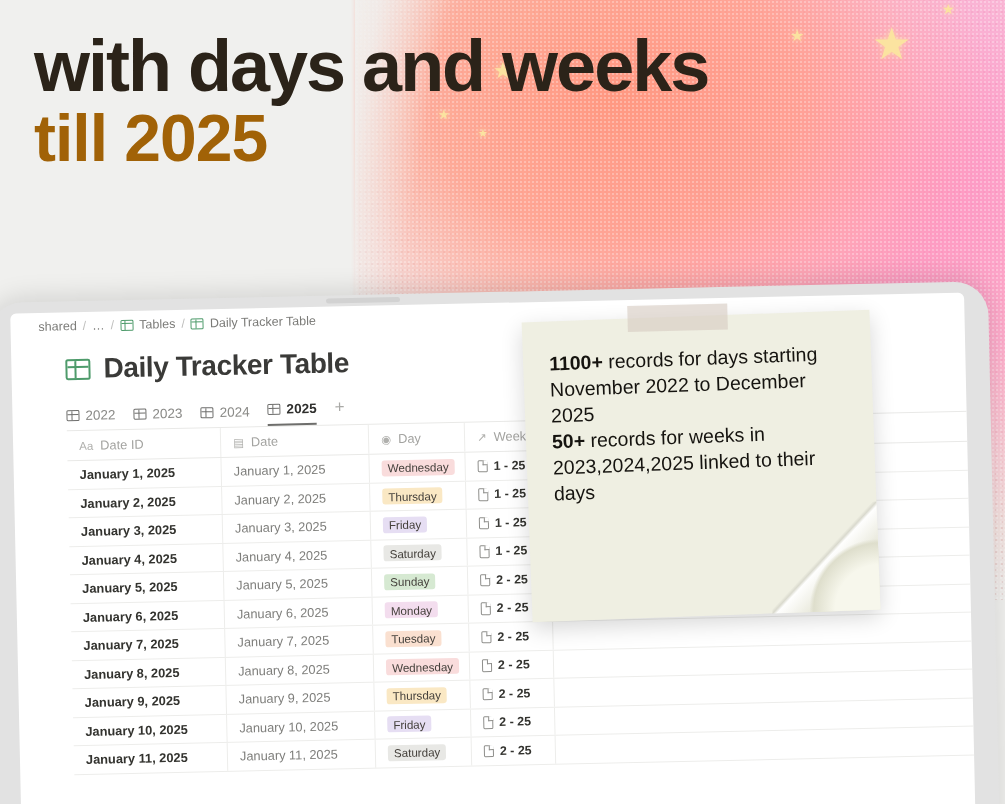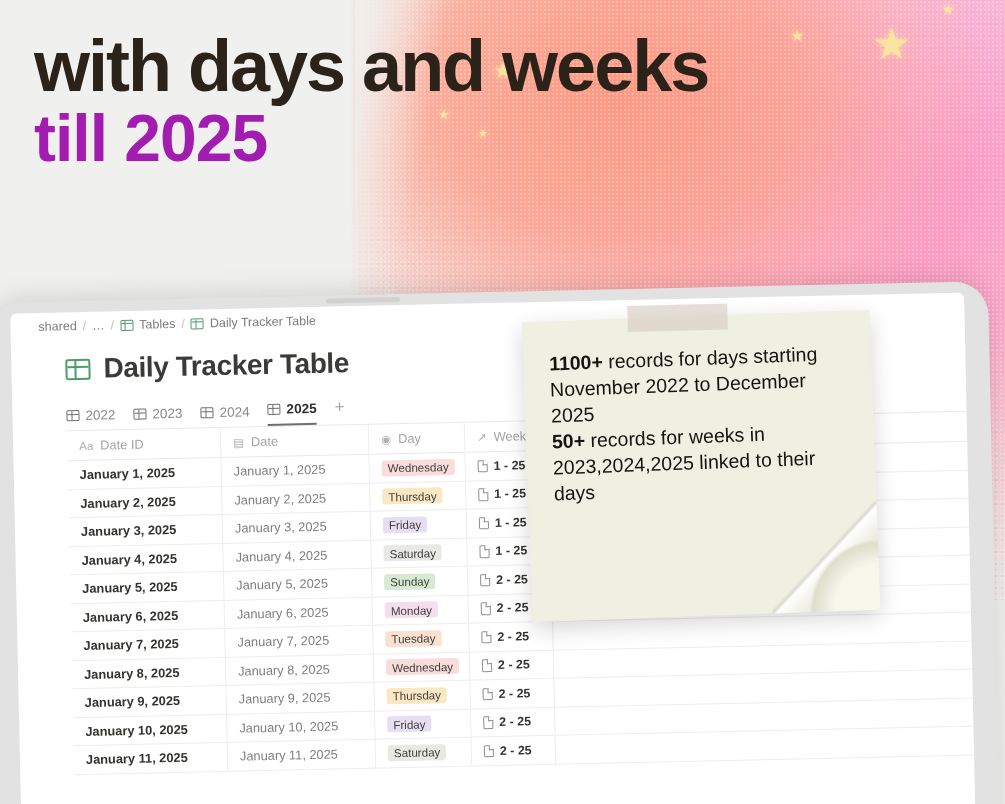--- a/index.html
+++ b/index.html
@@ -42,21 +42,21 @@
   #headline h1{
     font-size:78px; font-weight:bold; letter-spacing:-1.5px;
     color:#FF6BC4; line-height:.96;
   }
   #headline h2{
     font-size:72px; font-weight:bold; letter-spacing:-2px;
     color:#2B2319; line-height:1.02; margin-top:4px;
   }
   #headline h3{
     font-size:66px; font-weight:bold; letter-spacing:-1px;
-    color:#a21caf; line-height:1.02; margin-top:2px;
+    color:#a16207; line-height:1.02; margin-top:2px;
   }
 
   
   #tablet{
     position:absolute; left:-12px; top:303px; width:1000px; height:560px;
     background:#E2E2E2; border-radius:34px; z-index:6;
     transform:rotate(-1.25deg); transform-origin:0 0;
     box-shadow:0 -4px 26px rgba(0,0,0,.13);
     padding:11px 24px 0 22px;
     overflow:hidden;

